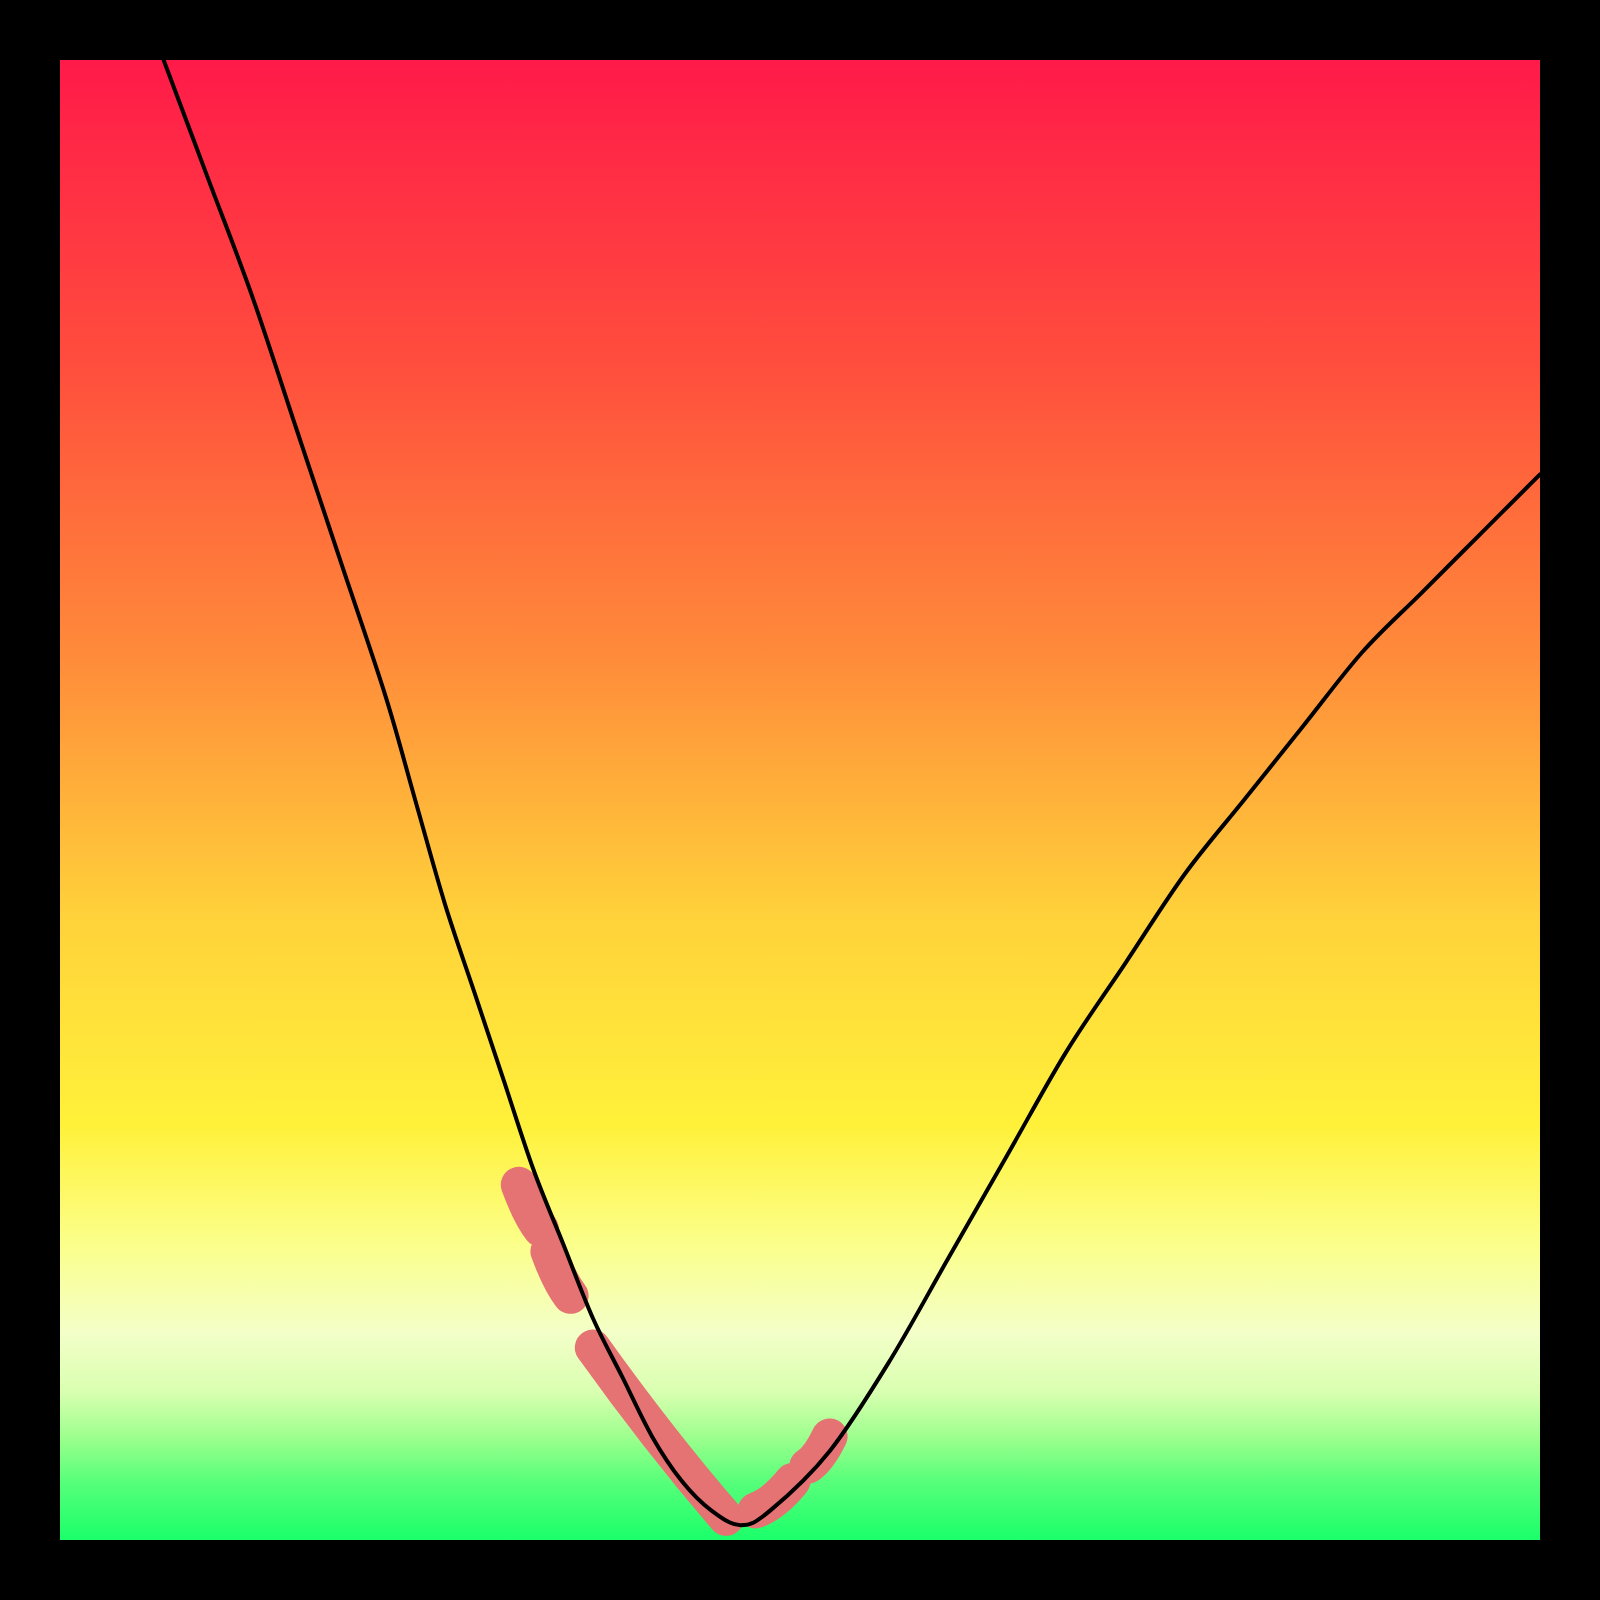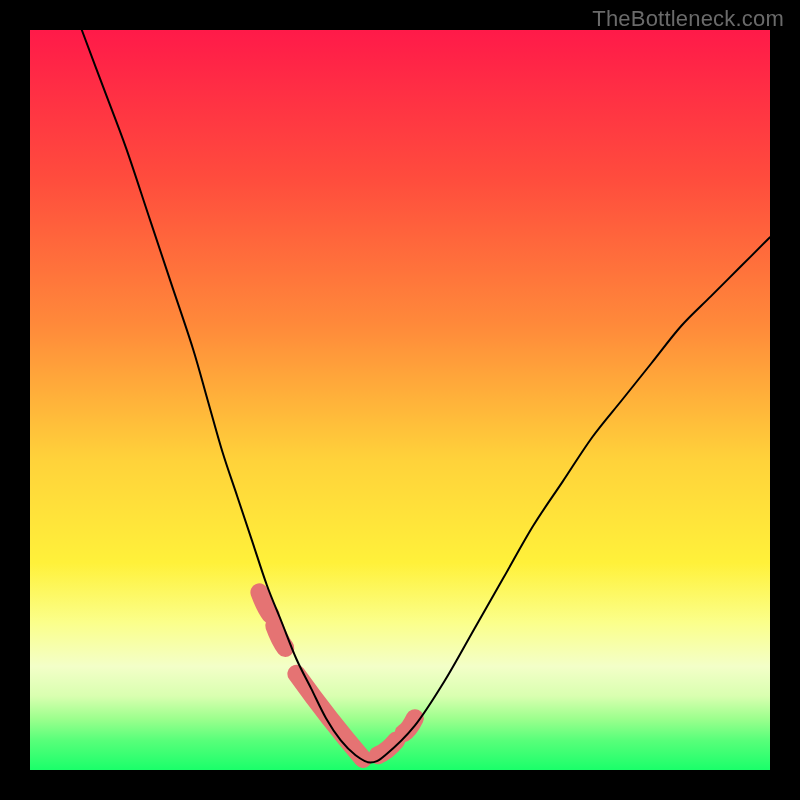--- a/index.html
+++ b/index.html
@@ -64,14 +64,13 @@
     <g id="marker-layer">
         <path d="M 229.4 562.4 Q 234.95 577.5 240.5 584.6" class="marker-stroke" stroke="#e57373"></path>
         <path d="M 244.20000000000002 595.7 Q 249.75 610.8 255.29999999999998 617.9" class="marker-stroke" stroke="#e57373"></path>
         <path d="M 266.4 643.8 Q 299.7 690.3499999999999 333 728.9" class="marker-stroke" stroke="#e57373"></path>
         <path d="M 347.79999999999995 725.2 Q 357.04999999999995 721.8 366.3 710.4" class="marker-stroke" stroke="#e57373"></path>
         <path d="M 373.7 703 Q 379.25 699.6 384.8 688.2" class="marker-stroke" stroke="#e57373"></path>
       </g>
     <path id="main-curve" class="curve-main" d="M 51.800000000000004 0 C 55.5 9.866666666666655 66.6 39.4666666666666 74 59.19999999999993 C 81.4 78.93333333333327 88.8 97.4333333333333 96.2 118.39999999999998 C 103.60000000000001 139.36666666666665 111 162.8 118.4 185 C 125.80000000000001 207.2 133.2 229.39999999999995 140.6 251.59999999999997 C 148 273.79999999999995 156.63333333333335 298.4666666666667 162.8 318.20000000000005 C 168.96666666666667 337.9333333333334 172.66666666666666 352.73333333333335 177.6 370 C 182.53333333333333 387.26666666666665 187.46666666666667 405.76666666666665 192.4 421.8 C 197.33333333333334 437.83333333333337 202.26666666666668 451.4 207.20000000000002 466.2 C 212.13333333333335 481 217.06666666666666 495.8 222 510.6 C 226.93333333333334 525.4 231.86666666666667 541.4333333333334 236.8 555 C 241.73333333333335 568.5666666666666 246.66666666666669 579.6666666666666 251.60000000000002 592 C 256.53333333333336 604.3333333333334 261.46666666666664 617.9 266.4 629 C 271.3333333333333 640.1 276.26666666666665 648.7333333333333 281.2 658.6 C 286.1333333333333 668.4666666666667 291.06666666666666 679.5666666666667 296 688.2 C 300.93333333333334 696.8333333333334 305.8666666666667 704.2333333333333 310.8 710.4 C 315.73333333333335 716.5666666666666 320.6666666666667 721.5 325.6 725.2 C 330.53333333333336 728.9000000000001 335.4666666666667 732.6 340.40000000000003 732.6 C 345.33333333333337 732.6 347.8 731.3666666666667 355.2 725.2 C 362.59999999999997 719.0333333333334 374.93333333333334 707.9333333333334 384.8 695.6 C 394.6666666666667 683.2666666666667 404.53333333333336 667.2333333333333 414.40000000000003 651.2 C 424.2666666666667 635.1666666666667 434.1333333333333 616.6666666666666 444 599.4 C 453.8666666666667 582.1333333333333 463.73333333333335 564.8666666666667 473.6 547.6 C 483.4666666666667 530.3333333333334 493.33333333333337 511.8333333333333 503.20000000000005 495.79999999999995 C 513.0666666666667 479.7666666666666 522.9333333333333 466.2 532.8 451.4 C 542.6666666666666 436.59999999999997 552.5333333333333 420.56666666666666 562.4 407 C 572.2666666666667 393.43333333333334 582.1333333333333 382.33333333333337 592 370 C 601.8666666666667 357.66666666666663 611.7333333333333 345.33333333333326 621.6 332.99999999999994 C 631.4666666666667 320.66666666666663 641.3333333333334 307.1 651.2 296 C 661.0666666666667 284.9 670.9333333333334 276.26666666666665 680.8000000000001 266.4 C 690.6666666666667 256.5333333333333 700.5333333333333 246.6666666666666 710.4 236.79999999999995 C 720.2666666666667 226.9333333333333 735.0666666666666 212.13333333333335 740 207.20000000000005"></path>
   </svg>
 
-  <div class="watermark">TheBottleneck.com</div>
 </div>
 
 </body></html>

